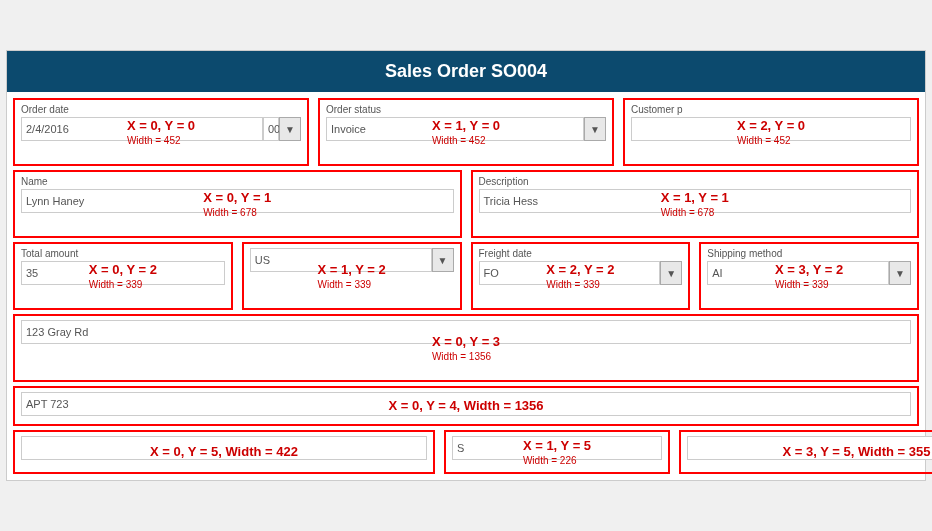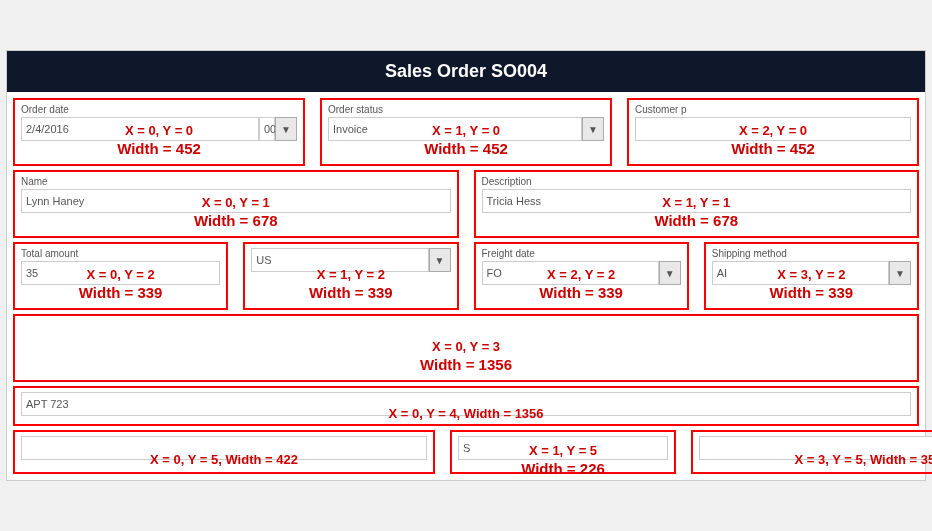--- a/index.html
+++ b/index.html
@@ -11,36 +11,36 @@
       align-items: center;
       width: 932px;
       min-height: 531px;
     }
     .main-container {
       width: 920px;
       background: #fff;
       border: 1px solid #ccc;
     }
     .title-bar {
-      background: #0f172a;
+      background: #0c4a6e;
       color: white;
       text-align: center;
       font-size: 18px;
       font-weight: bold;
       padding: 10px;
     }
     .form-body {
       padding: 6px;
       display: flex;
       flex-direction: column;
       gap: 4px;
     }
     .row {
       display: flex;
-      gap: 15px;
+      gap: 9px;
     }
     .cell {
       border: 2px solid red;
       padding: 4px 6px;
       position: relative;
       flex-shrink: 0;
     }
     .cell-label {
       font-size: 10px;
       color: #555;
@@ -51,23 +51,23 @@
       display: flex;
       align-items: center;
     }
     .cell-text {
       font-size: 13px;
       color: #c00;
       font-weight: bold;
       line-height: 1.3;
     }
     .cell-text-line2 {
-      font-size: 15px;
+      font-size: 10px;
       color: #c00;
-      font-weight: bold;
+      font-weight: normal;
     }
     .input-mock {
       border: 1px solid #ccc;
       background: #fff;
       height: 24px;
       font-size: 11px;
       color: #555;
       padding: 2px 4px;
       flex: 1;
       display: flex;
@@ -83,23 +83,21 @@
       justify-content: center;
       font-size: 10px;
       color: #555;
       cursor: pointer;
     }
     .overlay-text {
       position: absolute;
       top: 50%;
       left: 50%;
       transform: translate(-50%, -50%);
-      text-align: center;
       pointer-events: none;
-      margin-top: 8px;
     }
     .row0 .cell { height: 68px; }
     .row1 .cell { height: 68px; }
     .row2 .cell { height: 68px; }
     .row3 .cell { height: 68px; }
     .row4 .cell { height: 40px; }
     .row5 .cell { height: 44px; }
   </style>
 </head>
 <body>
@@ -216,20 +214,23 @@
         </div>
         <div class="overlay-text">
           <div class="cell-text">X = 3, Y = 2</div>
           <div class="cell-text-line2">Width = 339</div>
         </div>
       </div>
     </div>
 
     <div class="row row3">
       <div class="cell" style="flex:1; position:relative;">
+        <div class="cell-content">
+          <div class="input-mock">123 Gray Rd</div>
+        </div>
         <div class="overlay-text">
           <div class="cell-text">X = 0, Y = 3</div>
           <div class="cell-text-line2">Width = 1356</div>
         </div>
       </div>
     </div>
 
     <div class="row row4">
       <div class="cell" style="flex:1; position:relative;">
         <div class="cell-content">

